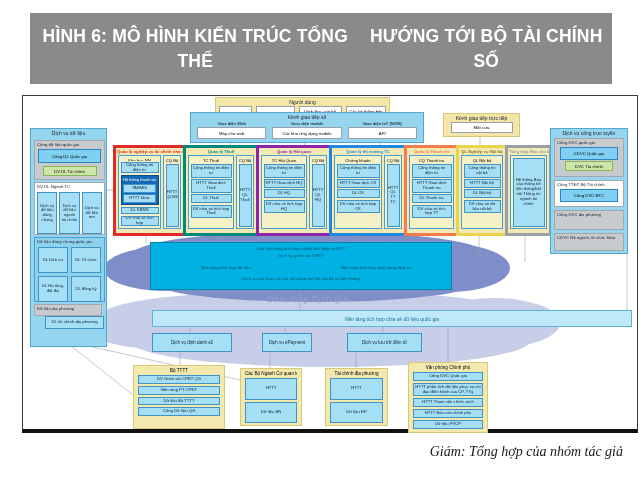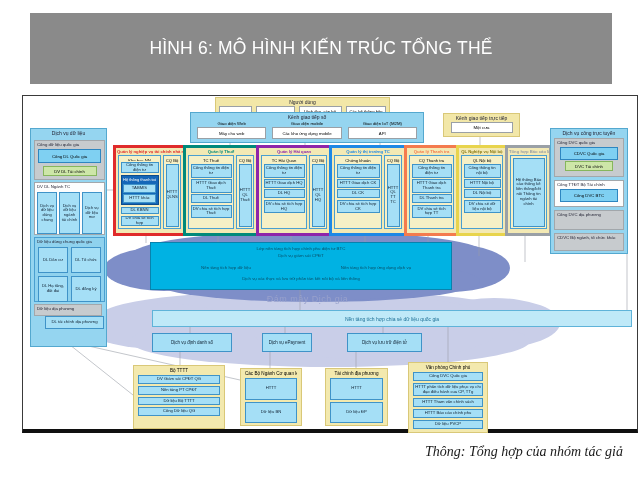--- a/index.html
+++ b/index.html
@@ -1,21 +1,21 @@
 <!DOCTYPE html>
 <html><head>
 <meta charset="utf-8">
 <style>
   html,body{margin:0;padding:0}
   body{width:643px;height:480px;position:relative;background:#fff;
        font-family:"Liberation Sans",sans-serif;overflow:hidden}
   
   .banner{position:absolute;left:30px;top:13px;width:582px;height:71px;background:#8a8a8a;
           color:#fff;display:flex;justify-content:center;align-items:center;
-          font-weight:normal;font-size:17.5px;line-height:1.4;text-align:center;letter-spacing:.2px}
+          font-weight:bold;font-size:17.5px;line-height:1.4;text-align:center;letter-spacing:.2px}
   .caption{position:absolute;right:20px;top:444px;font-family:"Liberation Serif",serif;
            font-style:italic;font-size:14px;color:#1a1a1a}
   
   .frame{position:absolute;left:22px;top:95px;width:614px;height:333px;border:1px solid #3a3a3a;
          border-bottom:4px solid #101010;background:#fff}
   .connectors{position:absolute;left:0;top:0;pointer-events:none}
   
   .cl{position:absolute;border-radius:50%}
   .cl.dark{background:#7e8ec8}
   .cl.light{background:#c9cee8}
@@ -88,20 +88,21 @@
   
   .org-box{position:absolute;background:#f3e9ae;border:1px solid #d9c878;display:flex;
            flex-direction:column;gap:2px;padding:2px 4px;box-sizing:border-box;overflow:hidden}
   .org-name{font-size:4.6px;text-align:center;white-space:nowrap;overflow:hidden}
 </style>
 </head>
 <body>
 
 <div class="banner">
   <div>HÌNH 6: MÔ HÌNH KIẾN TRÚC TỔNG THỂ</div>
+  <div>HƯỚNG TỚI BỘ TÀI CHÍNH SỐ</div>
 </div>
 
 <div class="frame"></div>
 
 <div>
   <div class="cl light" style="left:100px;top:290px;width:420px;height:52px"></div>
   <div class="cl light" style="left:85px;top:303px;width:150px;height:46px"></div>
   <div class="cl light" style="left:428px;top:298px;width:132px;height:50px"></div>
   <div class="cl light" style="left:130px;top:315px;width:400px;height:52px"></div>
   <div class="cl light" style="left:250px;top:296px;width:250px;height:64px"></div>
@@ -365,13 +366,13 @@
     <div class="org-box" style="left: 408px; top: 362px; width: 80px; height: 71px;">
       <div class="org-name">Văn phòng Chính phủ</div>
       <div class="cy org-item">Cổng DVC Quốc gia</div>
       <div class="cy org-item">HTTT phân tích dữ liệu phục vụ chỉ đạo điều hành của CP, TTg</div>
       <div class="cy org-item">HTTT Tham vấn chính sách</div>
       <div class="cy org-item">HTTT Báo cáo chính phủ</div>
       <div class="cy org-item">Dữ liệu PVCP</div>
     </div>
   </div>
 
-<div class="caption">Thông: Tổng hợp của nhóm tác giả</div>
+<div class="caption">Giám: Tổng hợp của nhóm tác giả</div>
 
 </body></html>

